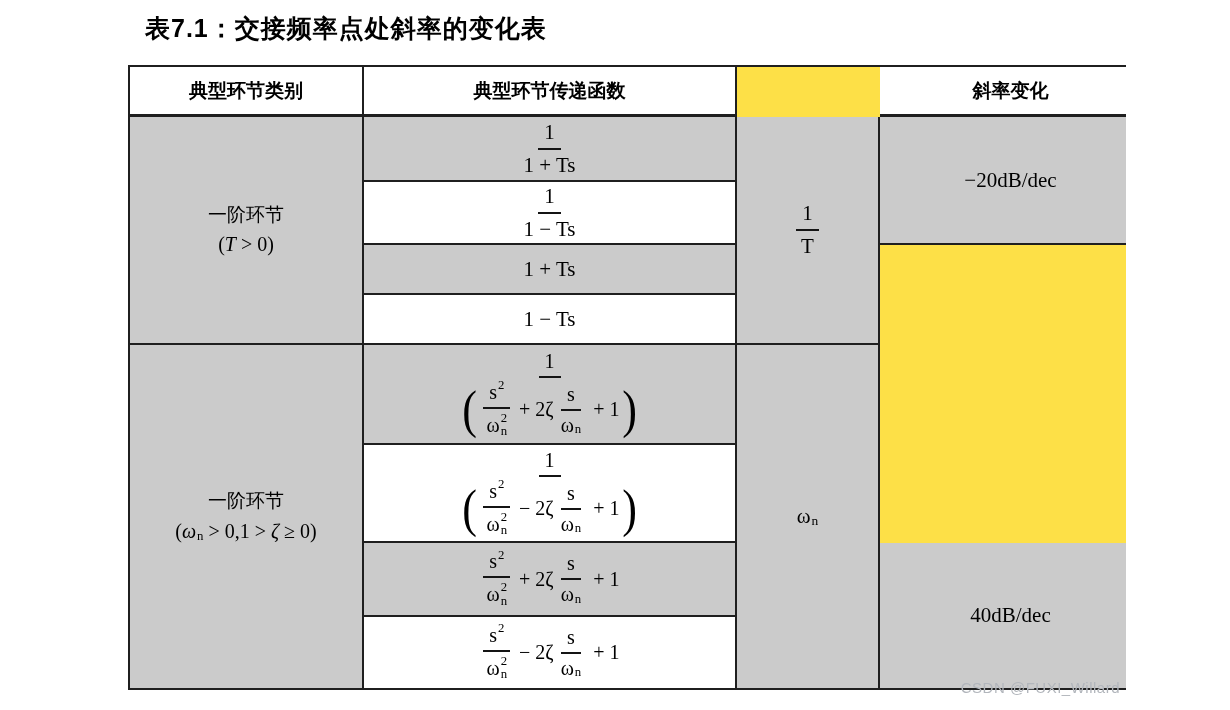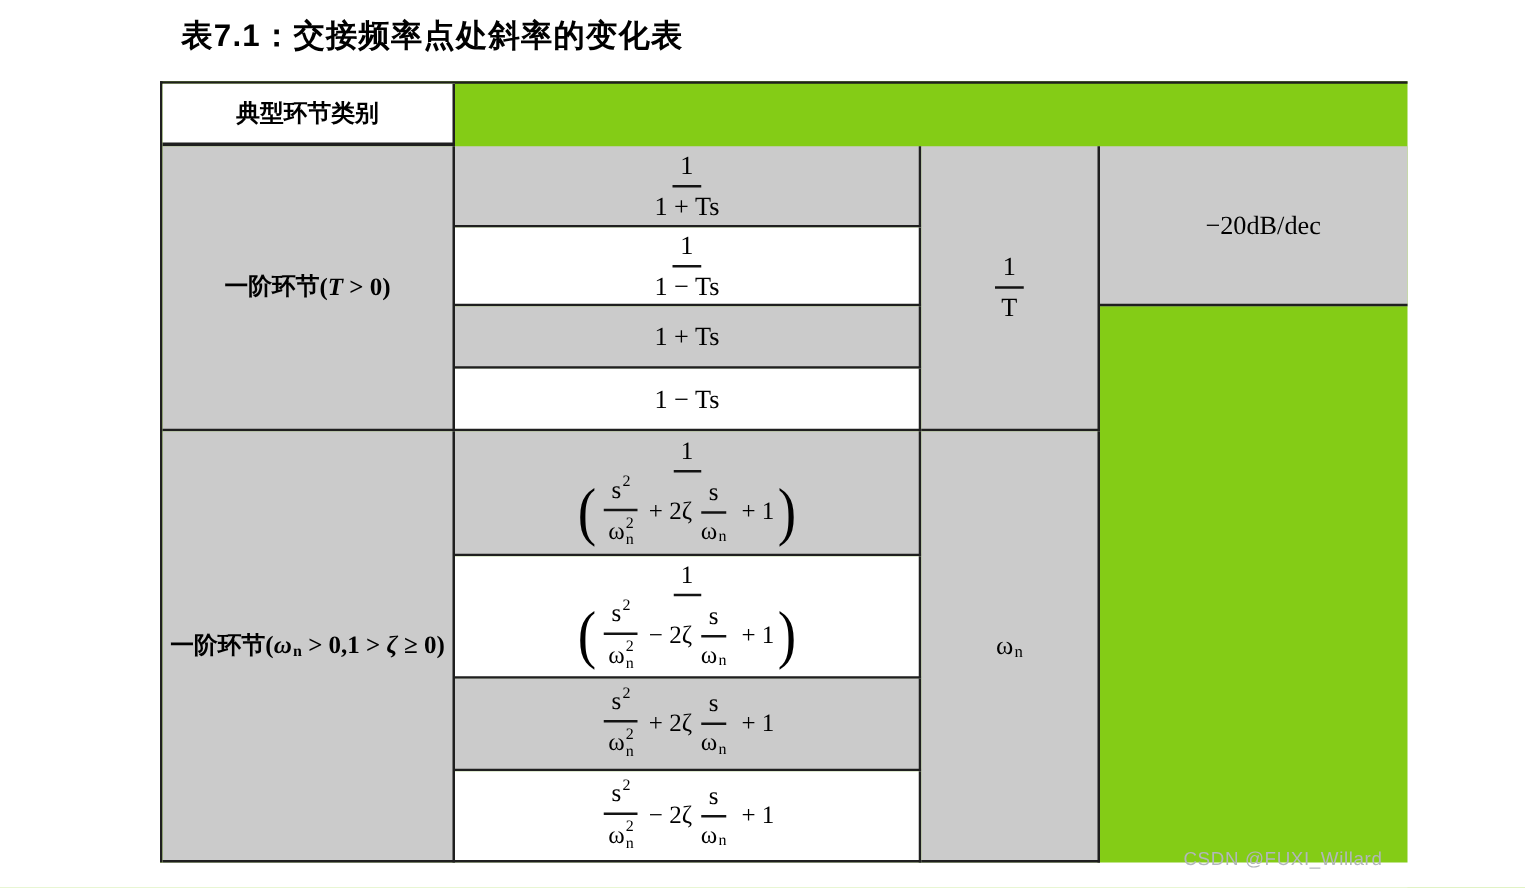--- a/index.html
+++ b/index.html
@@ -11,34 +11,34 @@
     position:absolute; left:145px; top:12px;
     font-size:25px; font-weight:bold; letter-spacing:1px;
   }
   #grid {
     position:absolute; left:128px; top:65px;
     display:grid;
     grid-template-columns:234px 373px 143px 263px;
     grid-template-rows:50px 65px 63px 50px 50px 100px 98px 74px 73px;
     border-top:2px solid var(--border,#1f1f1f);
     border-left:2px solid var(--border,#1f1f1f);
-    background:#84cc16;
+    background:#fde047;
   }
   .cell {
     box-sizing:border-box;
     border-right:2px solid var(--border,#1f1f1f);
     border-bottom:2px solid var(--border,#1f1f1f);
     display:flex; align-items:center; justify-content:center;
     text-align:center; overflow:visible;
   }
   .gray  { background:var(--gray,#cbcbcb); }
   .white { background:#ffffff; }
   .hcell { font-weight:bold; font-size:19px; border-bottom-width:3px; background:#fff; }
 
-  .cat { flex-direction:row; line-height:1.55; font-size:19px;font-weight:bold; }
+  .cat { flex-direction:column; line-height:1.55; font-size:19px; }
   .cat .cat-math { font-family:"Liberation Serif","DejaVu Serif",serif; font-size:20px; }
 
   .serif, .mrow { font-family:"Liberation Serif","DejaVu Serif",serif; }
   .slope { font-size:21px; }
   .formula { font-size:21px; }
   .f-lg { font-size:20px; }
 
   
   .mrow { display:inline-flex; align-items:center; white-space:pre; }
   .mtxt { white-space:pre; }
@@ -49,35 +49,37 @@
   .mden { padding-top:3px; }
   .mbig { font-size:260%; font-weight:300; line-height:0.95; margin:0 1px; transform:scaleX(0.85); }
   .mss  { display:inline-flex; align-items:center; }
   .msc  { display:inline-flex; flex-direction:column; justify-content:center;
           font-size:64%; line-height:1.05; margin-left:1px; font-style:normal; }
   .msc.only-sup { transform:translateY(-0.5em); }
   .msc.only-sub { transform:translateY(0.4em); }
   .mss.mit .mbase { font-style:italic; }
 
   #watermark {
-    position:absolute; right:20px; top:679px;
+    position:absolute; right:6px; top:679px;
     font-size:15px; color:var(--wm,#b2b6bc); letter-spacing:0.5px;
     font-family:"Liberation Sans","DejaVu Sans",sans-serif;
   }
 </style>
 </head>
 <body>
 
 <div id="page">
 
   <div id="title">表7.1：交接频率点处斜率的变化表</div>
 
   <div id="grid">
 
     <div class="cell hcell" style="grid-row:1;grid-column:1">典型环节类别</div>
+    <div class="cell hcell" style="grid-row:1;grid-column:2">典型环节传递函数</div>
+    <div class="cell hcell" style="grid-row:1;grid-column:4">斜率变化</div>
 
     <div class="cell gray cat" style="grid-row:2/6;grid-column:1">
       <span>一阶环节</span>
       <span class="cat-math mrow"><span class="mtxt">(</span><span class="mtxt mit">T</span><span class="mtxt"> &gt; 0)</span></span>
     </div>
 
     <div class="cell gray formula mrow" style="grid-row:2;grid-column:2"><span class="mfrac"><span class="mnum mrow"><span class="mtxt">1</span></span><span class="mden mrow"><span class="mtxt">1 + Ts</span></span></span></div>
     <div class="cell white formula mrow" style="grid-row:3;grid-column:2"><span class="mfrac"><span class="mnum mrow"><span class="mtxt">1</span></span><span class="mden mrow"><span class="mtxt">1 − Ts</span></span></span></div>
     <div class="cell gray formula mrow" style="grid-row:4;grid-column:2"><span class="mtxt">1 + Ts</span></div>
     <div class="cell white formula mrow" style="grid-row:5;grid-column:2"><span class="mtxt">1 − Ts</span></div>
@@ -91,18 +93,19 @@
       <span class="cat-math mrow"><span class="mtxt">(</span><span class="mss mit"><span class="mbase">ω</span><span class="msc only-sub"><span class="msub">n</span></span></span><span class="mtxt"> &gt; 0,1 &gt; </span><span class="mtxt mit">ζ</span><span class="mtxt"> ≥ 0)</span></span>
     </div>
 
     <div class="cell gray formula f-lg mrow" style="grid-row:6;grid-column:2"><span class="mfrac"><span class="mnum mrow"><span class="mtxt">1</span></span><span class="mden mrow"><span class="mbig">(</span><span class="mfrac"><span class="mnum mrow"><span class="mss"><span class="mbase">s</span><span class="msc only-sup"><span class="msup">2</span></span></span></span><span class="mden mrow"><span class="mss"><span class="mbase">ω</span><span class="msc"><span class="msup">2</span><span class="msub">n</span></span></span></span></span><span class="mtxt"> + 2ζ</span><span class="mfrac"><span class="mnum mrow"><span class="mtxt">s</span></span><span class="mden mrow"><span class="mss"><span class="mbase">ω</span><span class="msc only-sub"><span class="msub">n</span></span></span></span></span><span class="mtxt"> + 1</span><span class="mbig">)</span></span></span></div>
     <div class="cell white formula f-lg mrow" style="grid-row:7;grid-column:2"><span class="mfrac"><span class="mnum mrow"><span class="mtxt">1</span></span><span class="mden mrow"><span class="mbig">(</span><span class="mfrac"><span class="mnum mrow"><span class="mss"><span class="mbase">s</span><span class="msc only-sup"><span class="msup">2</span></span></span></span><span class="mden mrow"><span class="mss"><span class="mbase">ω</span><span class="msc"><span class="msup">2</span><span class="msub">n</span></span></span></span></span><span class="mtxt"> − 2ζ</span><span class="mfrac"><span class="mnum mrow"><span class="mtxt">s</span></span><span class="mden mrow"><span class="mss"><span class="mbase">ω</span><span class="msc only-sub"><span class="msub">n</span></span></span></span></span><span class="mtxt"> + 1</span><span class="mbig">)</span></span></span></div>
     <div class="cell gray formula f-lg mrow" style="grid-row:8;grid-column:2"><span class="mfrac"><span class="mnum mrow"><span class="mss"><span class="mbase">s</span><span class="msc only-sup"><span class="msup">2</span></span></span></span><span class="mden mrow"><span class="mss"><span class="mbase">ω</span><span class="msc"><span class="msup">2</span><span class="msub">n</span></span></span></span></span><span class="mtxt"> + 2ζ</span><span class="mfrac"><span class="mnum mrow"><span class="mtxt">s</span></span><span class="mden mrow"><span class="mss"><span class="mbase">ω</span><span class="msc only-sub"><span class="msub">n</span></span></span></span></span><span class="mtxt"> + 1</span></div>
     <div class="cell white formula f-lg mrow" style="grid-row:9;grid-column:2"><span class="mfrac"><span class="mnum mrow"><span class="mss"><span class="mbase">s</span><span class="msc only-sup"><span class="msup">2</span></span></span></span><span class="mden mrow"><span class="mss"><span class="mbase">ω</span><span class="msc"><span class="msup">2</span><span class="msub">n</span></span></span></span></span><span class="mtxt"> − 2ζ</span><span class="mfrac"><span class="mnum mrow"><span class="mtxt">s</span></span><span class="mden mrow"><span class="mss"><span class="mbase">ω</span><span class="msc only-sub"><span class="msub">n</span></span></span></span></span><span class="mtxt"> + 1</span></div>
 
     <div class="cell gray formula mrow" style="grid-row:6/10;grid-column:3"><span class="mss"><span class="mbase">ω</span><span class="msc only-sub"><span class="msub">n</span></span></span></div>
 
+    <div class="cell gray serif slope" style="grid-row:8/10;grid-column:4">40dB/dec</div>
 
   </div>
 
   <div id="watermark">CSDN @FUXI_Willard</div>
 
 </div>
 
 </body></html>

